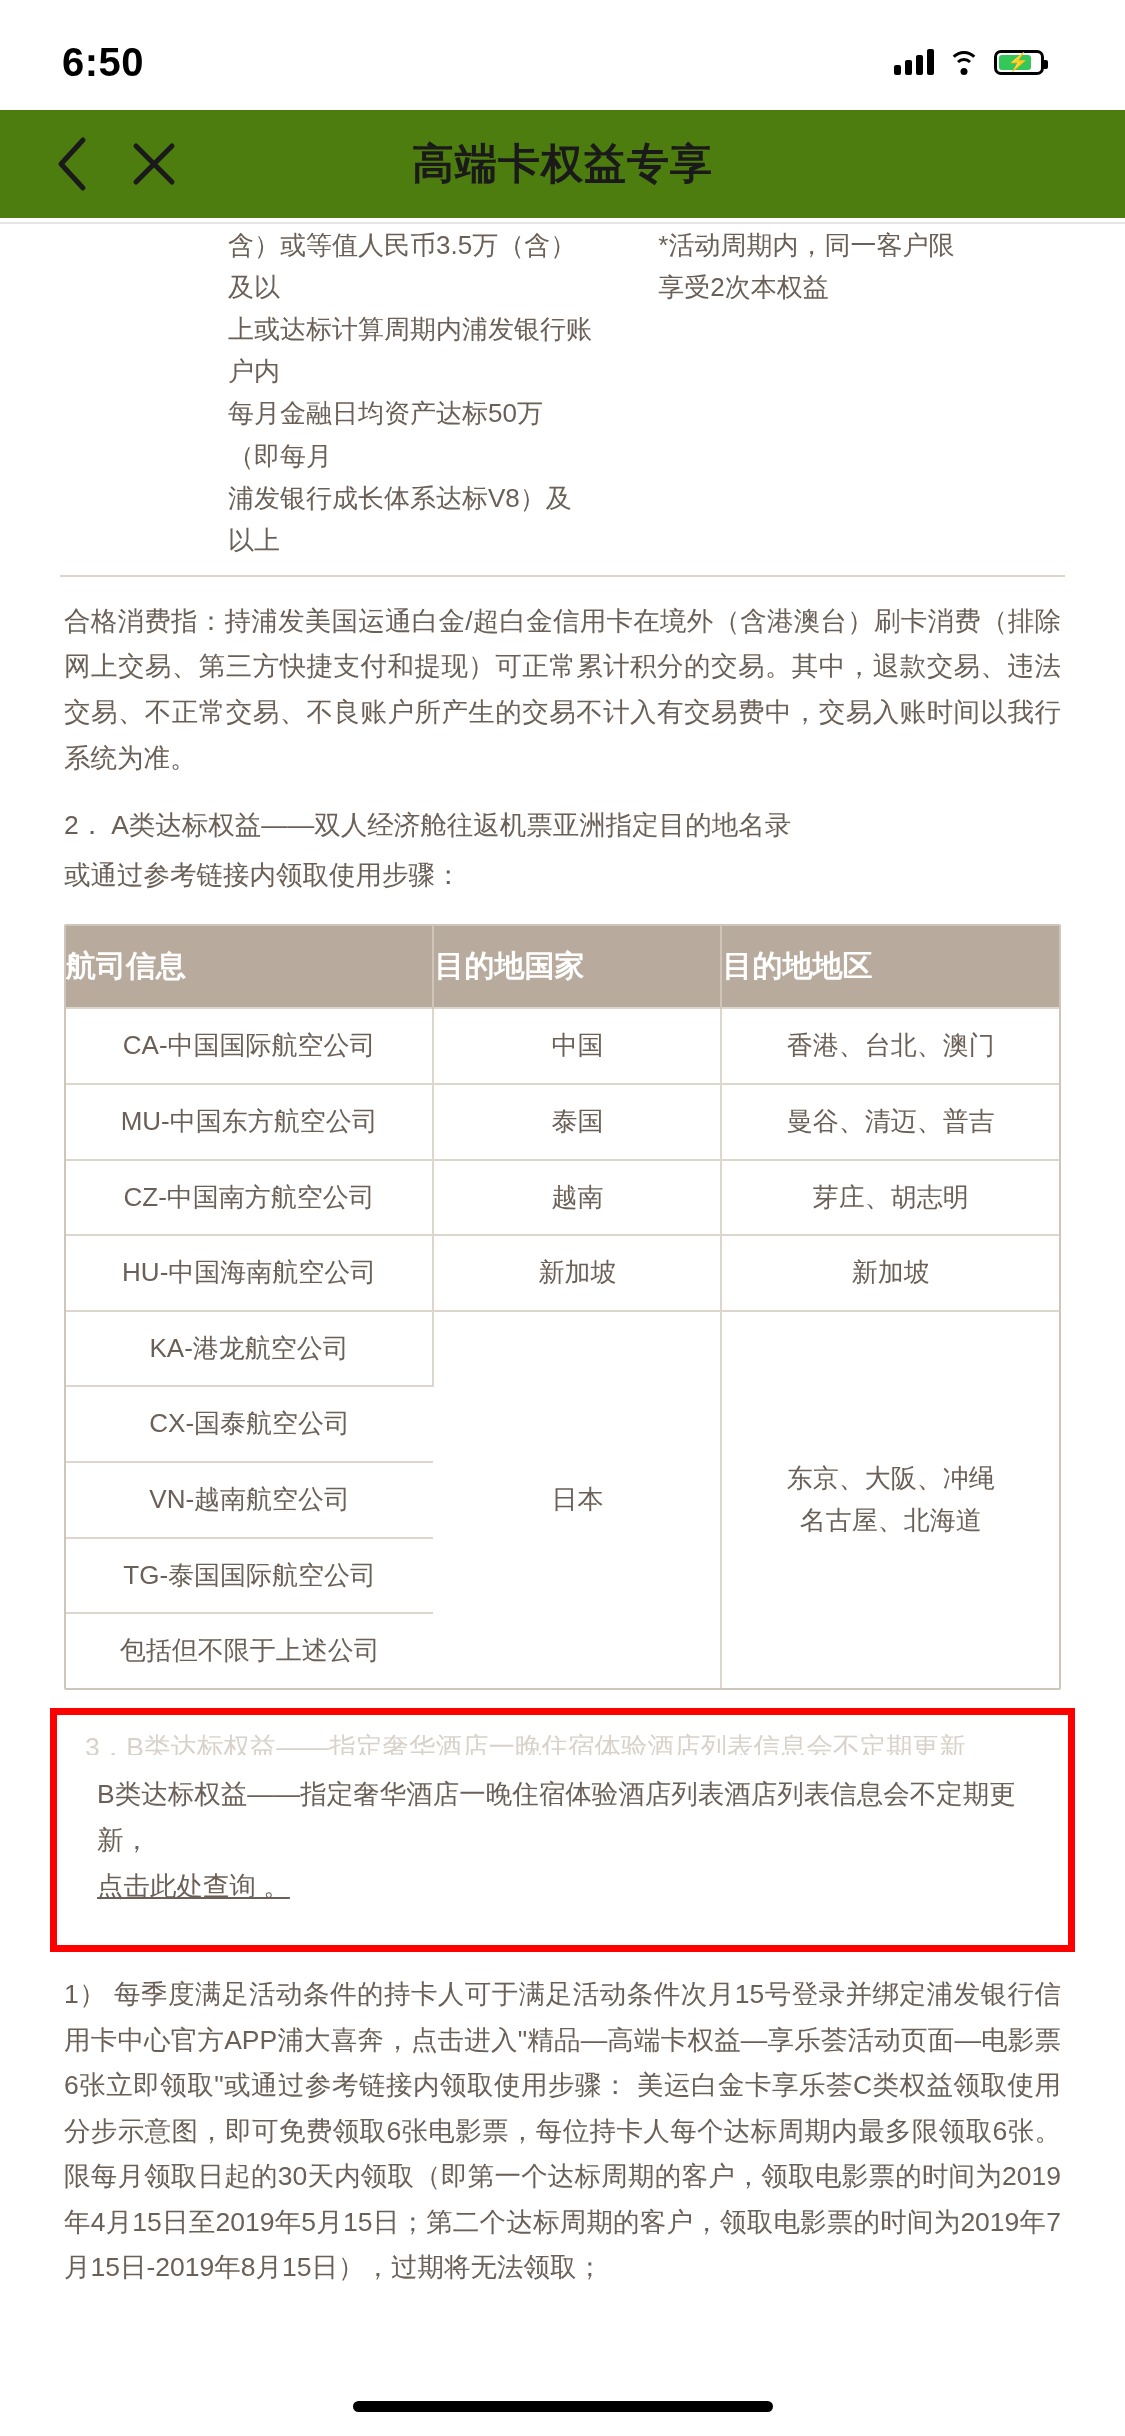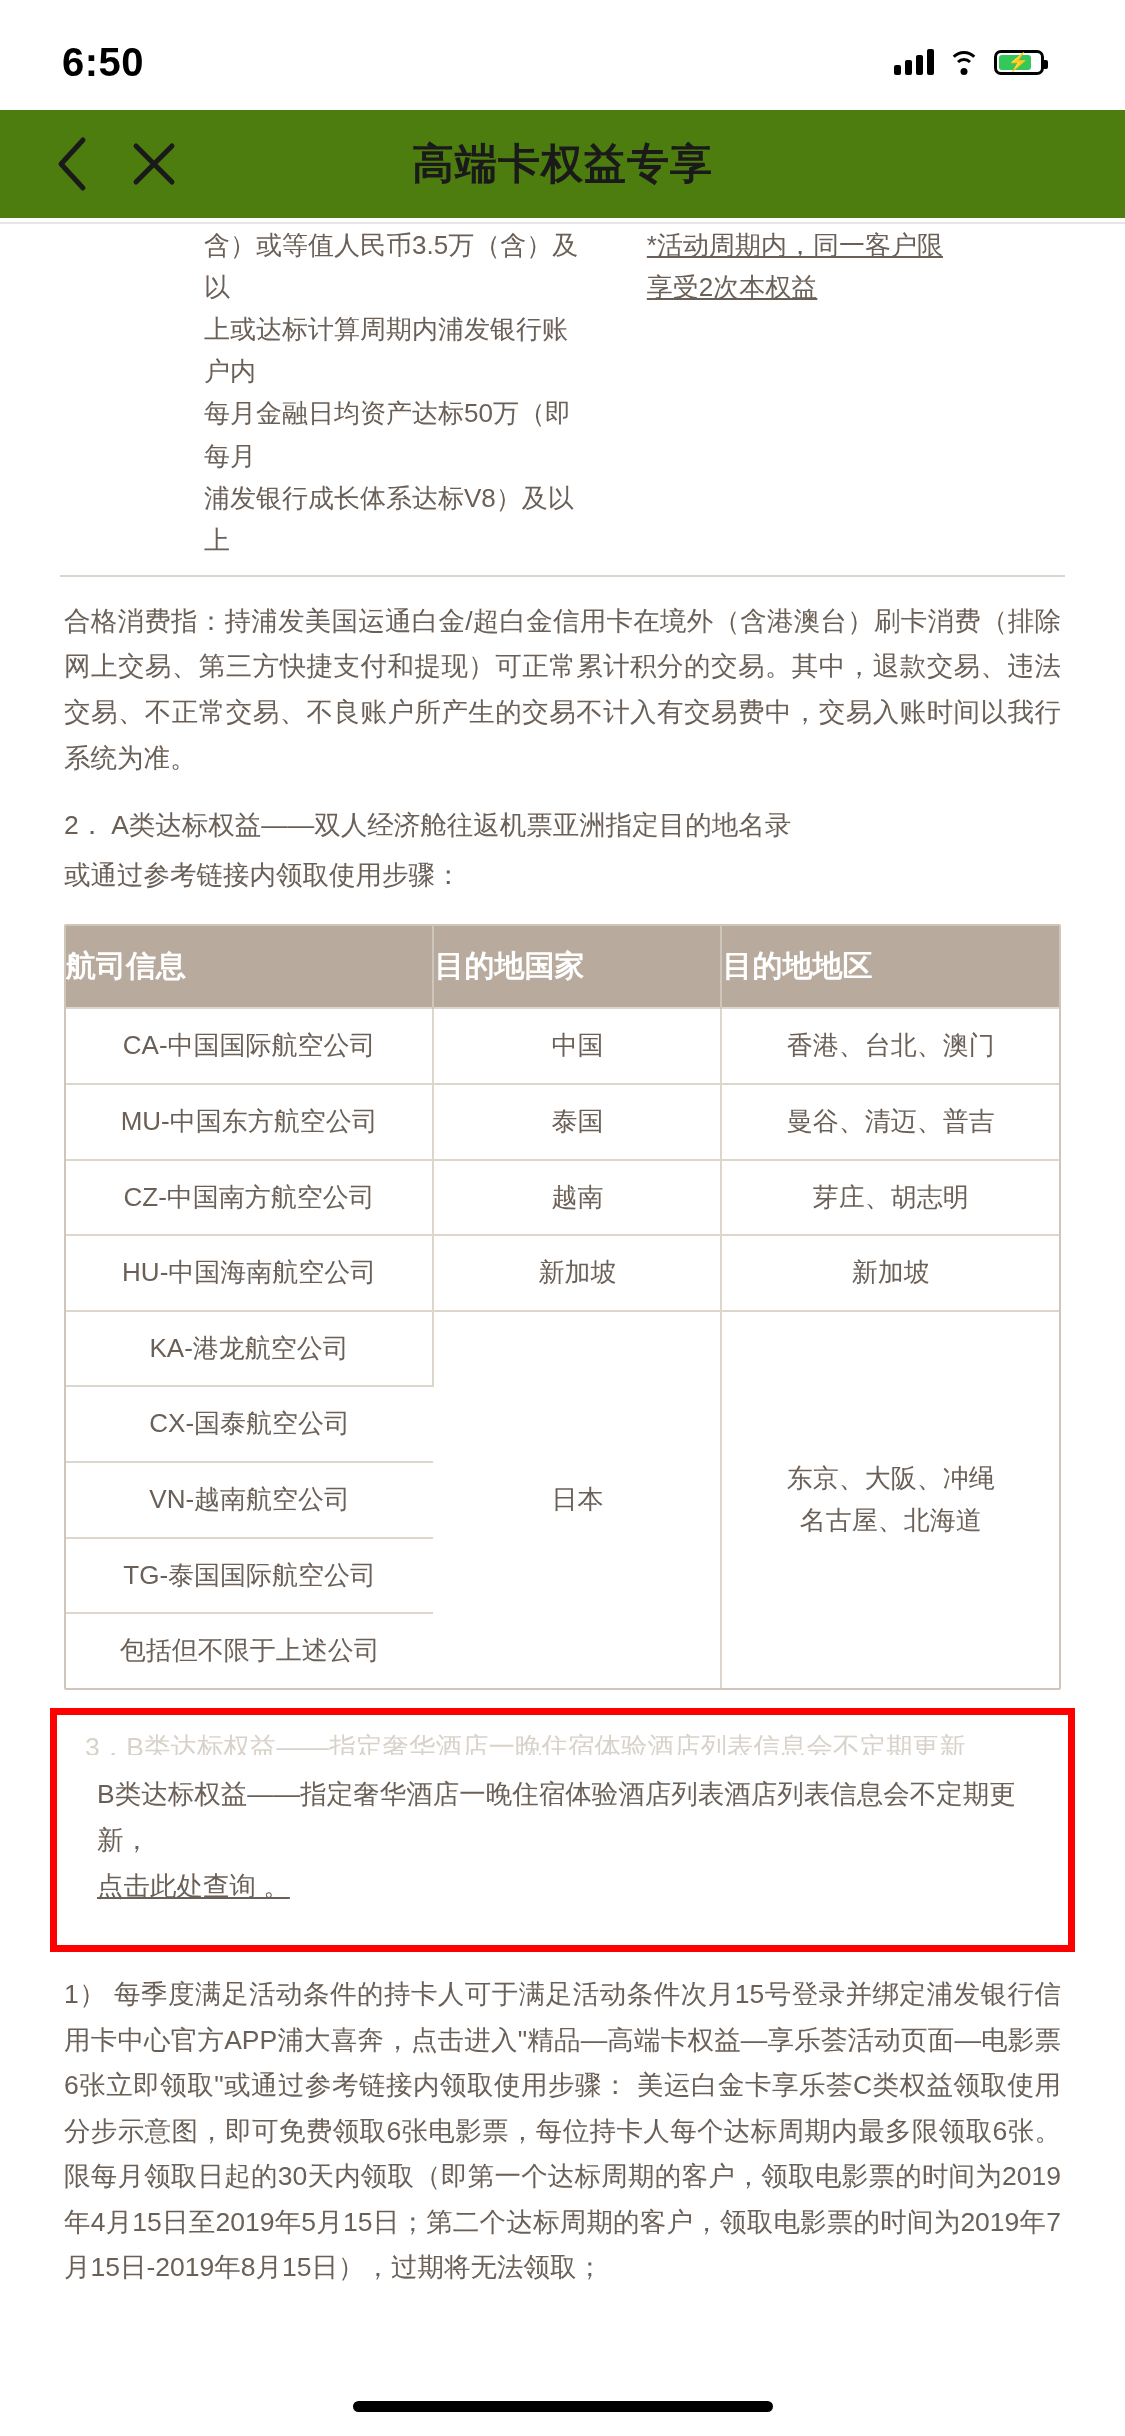--- a/index.html
+++ b/index.html
@@ -142,29 +142,29 @@
     background: #e6e6e6;
     margin: 4px 0 0 0;
   }
 
   .clip-rows {
     display: flex;
     padding: 0 104px 0 104px;
     font-size: 26px;
     color: #6b6057;
     line-height: 1.62;
+    margin-left: 24px;
   }
   .clip-col-left {
     width: 52%;
     padding-left: 100px;
   }
   .clip-col-right {
     width: 48%;
     padding-left: 66px;
-    text-decoration: underline;
   }
   .clip-sep {
     height: 2px;
     background: #ddd6cd;
     margin: 14px 60px 0 60px;
   }
 
   .para {
     font-size: 26.5px;
     color: #6b6057;

